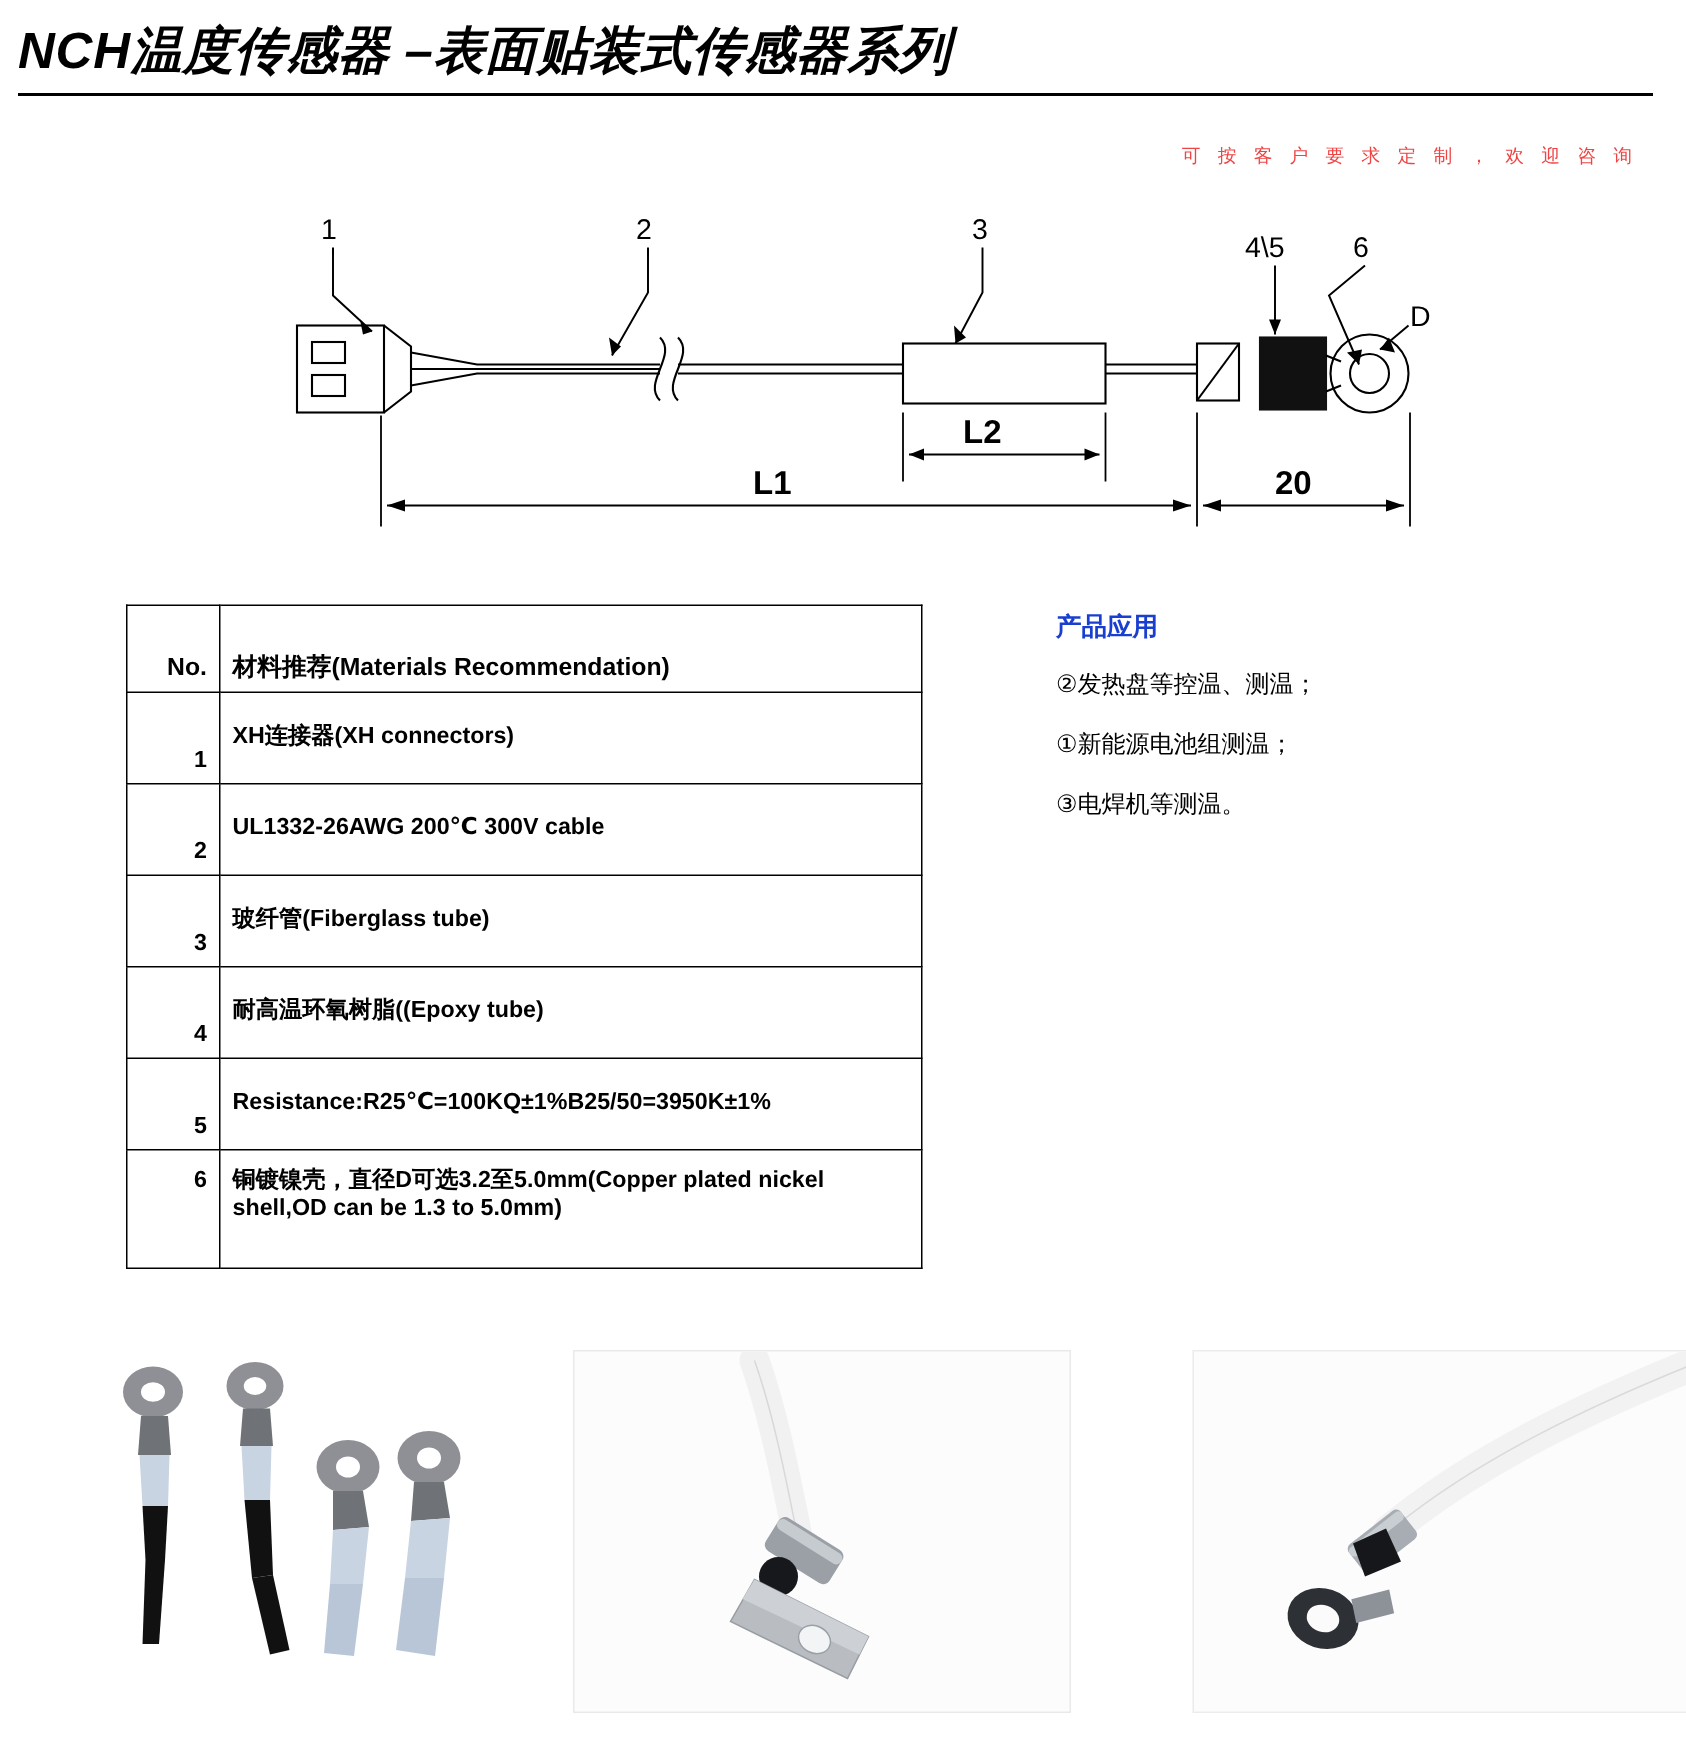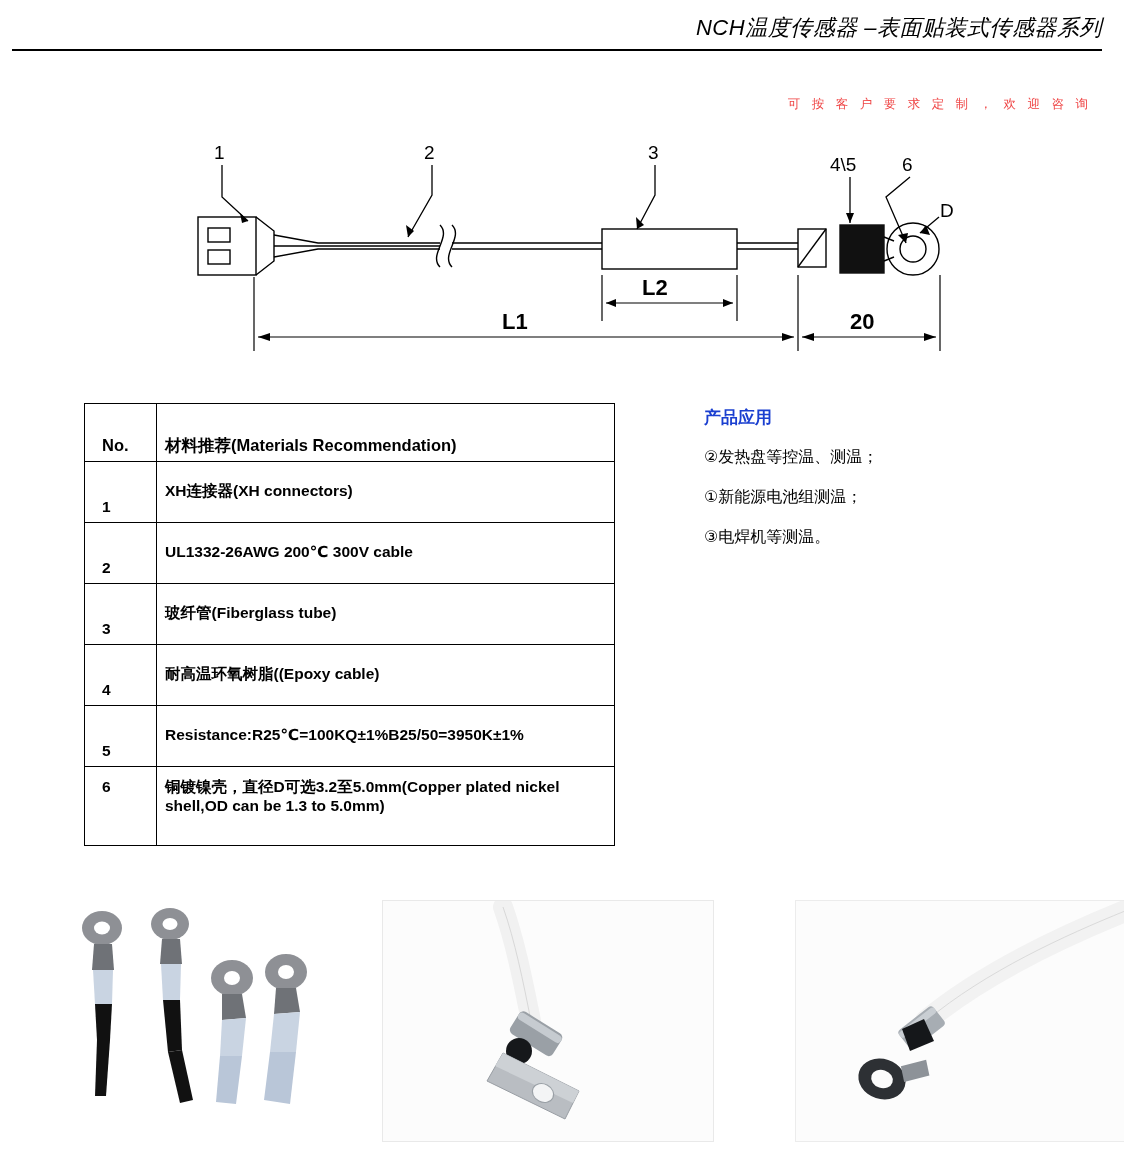--- a/index.html
+++ b/index.html
@@ -17,27 +17,26 @@
   }
 
   
   .page-header {
     position: absolute;
     left: 12px;
     top: 16px;
     width: 1090px;
   }
   .page-title {
-    font-size: 22px;
-    font-weight: normal;
+    font-size: 34px;
+    font-weight: bold;
     font-style: italic;
     letter-spacing: 0.5px;
     line-height: 1.1;
     white-space: nowrap;
-    text-align: right;
   }
   .title-rule {
     margin-top: 9px;
     border-bottom: 2px solid #000;
     width: 1090px;
   }
 
   
   .custom-note {
     position: absolute;
@@ -71,23 +70,23 @@
   .materials-table td {
     border: 1px solid #000;
     padding: 6px 8px 8px 8px;
     font-size: 15.5px;
     vertical-align: middle;
     line-height: 1.25;
     font-weight: bold;
   }
   .materials-table td.no-col {
     width: 46px;
-    text-align: left;
+    text-align: right;
     vertical-align: bottom;
-    padding-left: 17px;
+    padding-left: 7px;
     padding-bottom: 6px;
   }
   .materials-table tr.head td {
     font-weight: bold;
     font-size: 16.5px;
     height: 46px;
     vertical-align: bottom;
     padding-bottom: 5px;
   }
   .materials-table tr.body td {
@@ -254,21 +253,21 @@
   <tr class="body">
     <td class="no-col">2</td>
     <td>UL1332-26AWG 200℃ 300V cable</td>
   </tr>
   <tr class="body">
     <td class="no-col">3</td>
     <td>玻纤管(Fiberglass tube)</td>
   </tr>
   <tr class="body">
     <td class="no-col">4</td>
-    <td>耐高温环氧树脂((Epoxy cable)</td>
+    <td>耐高温环氧树脂((Epoxy tube)</td>
   </tr>
   <tr class="body">
     <td class="no-col">5</td>
     <td>Resistance:R25℃=100KQ±1%B25/50=3950K±1%</td>
   </tr>
   <tr class="tall">
     <td class="no-col">6</td>
     <td>铜镀镍壳，直径D可选3.2至5.0mm(Copper plated nickel shell,OD can be 1.3 to 5.0mm)</td>
   </tr>
 </tbody>

